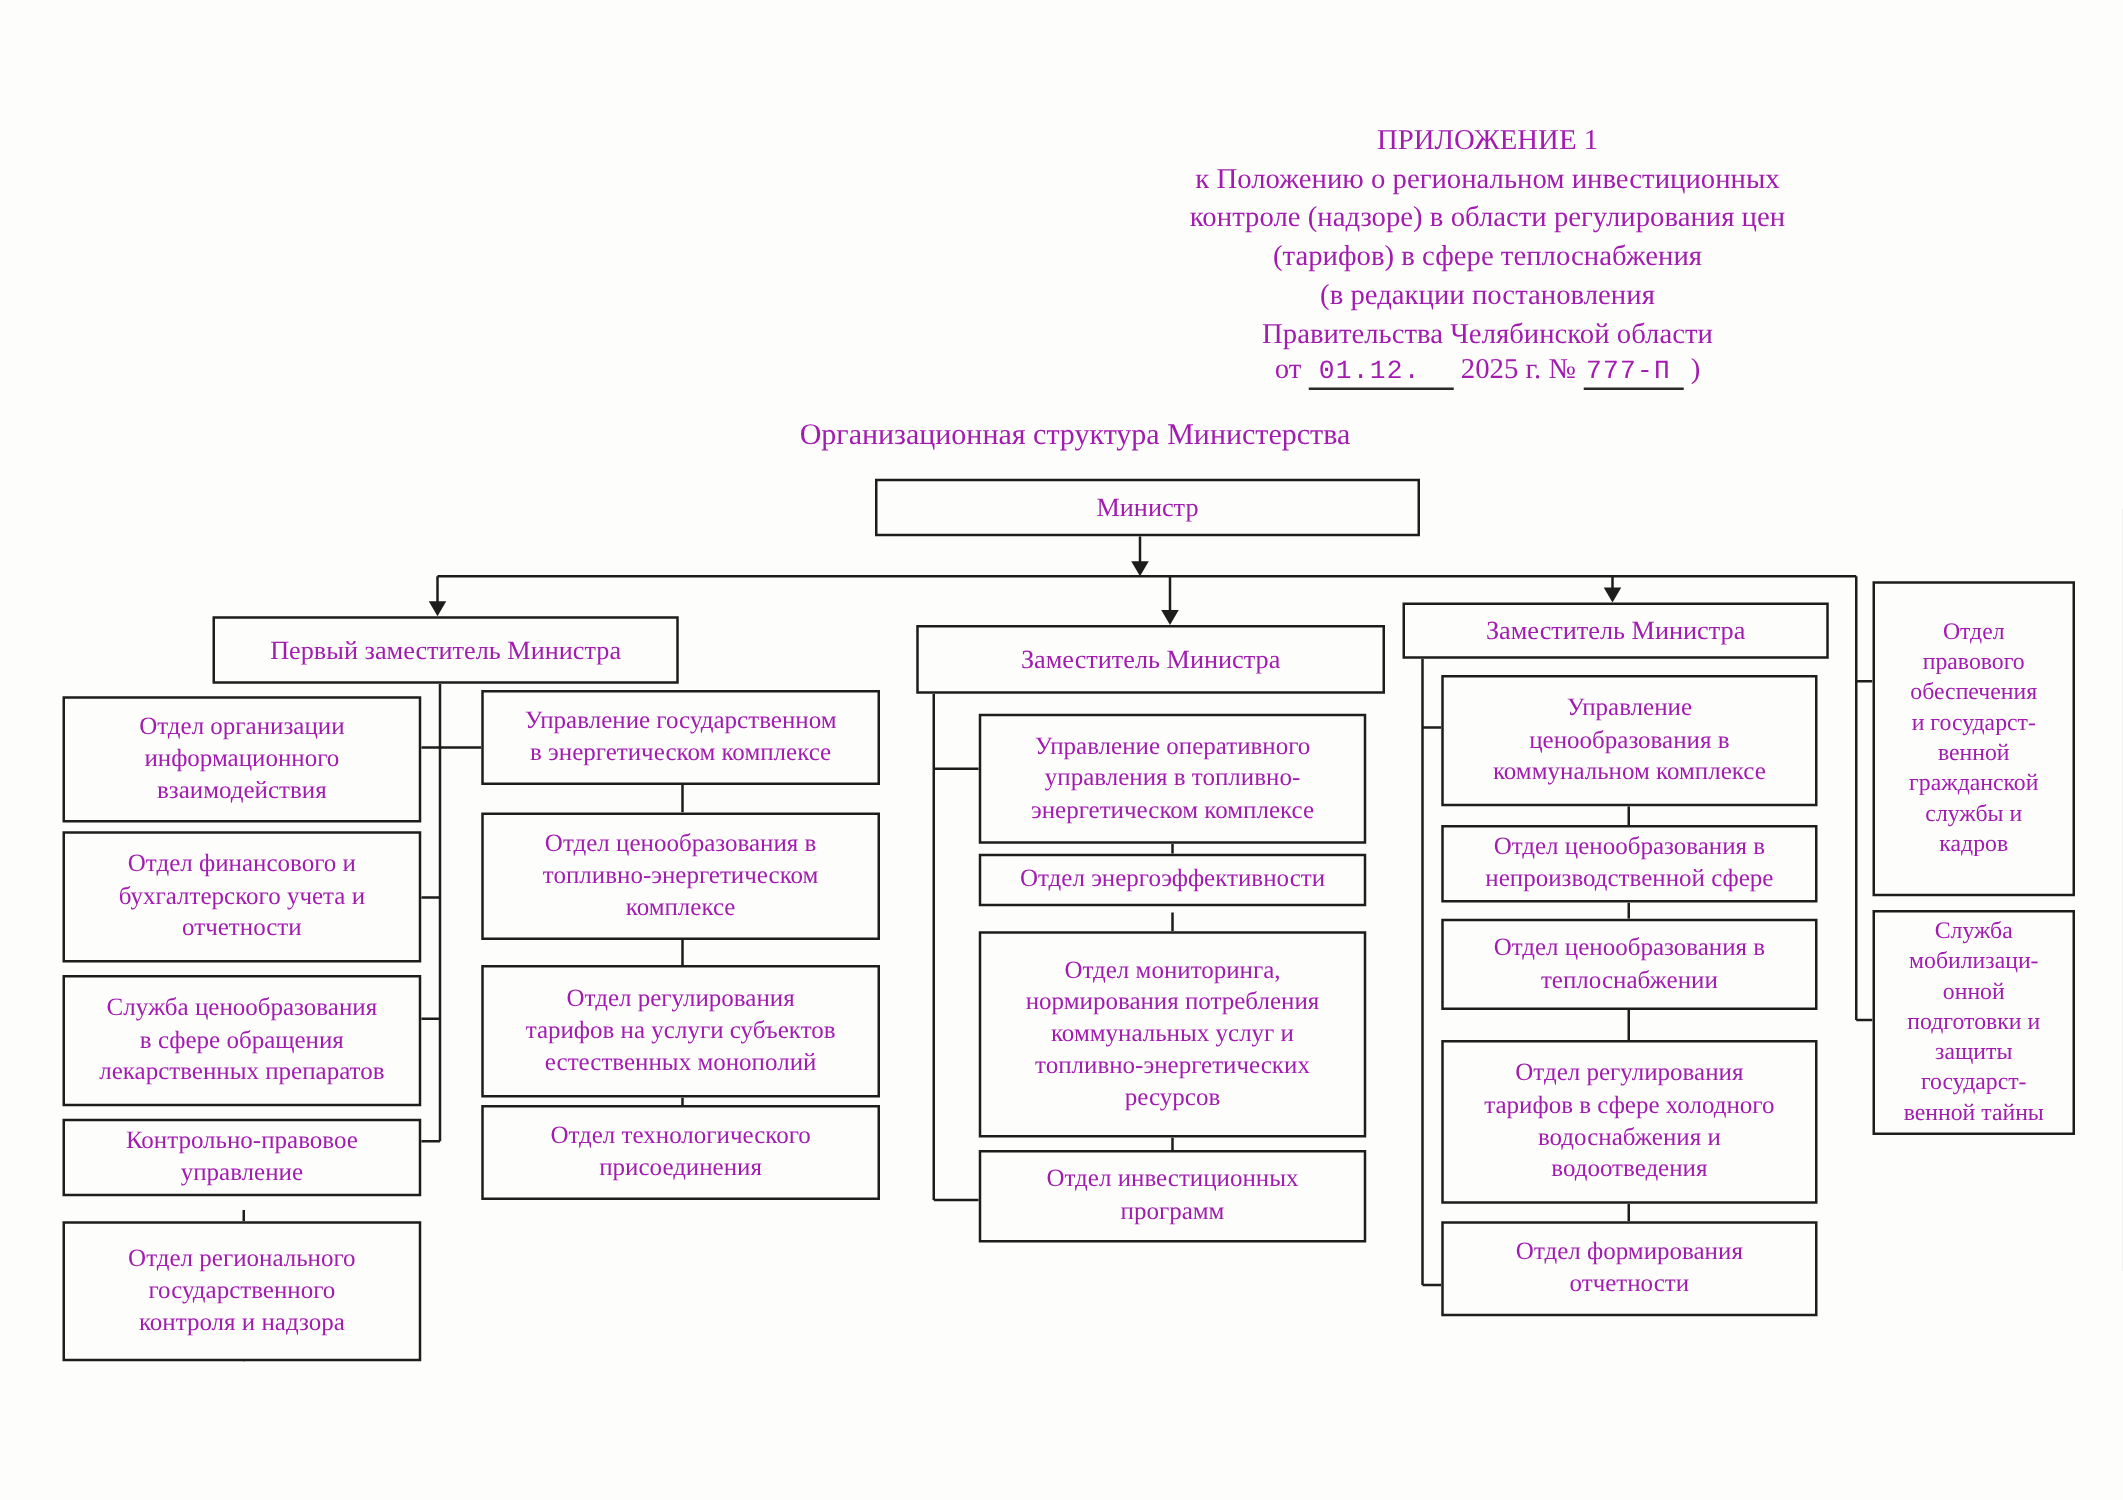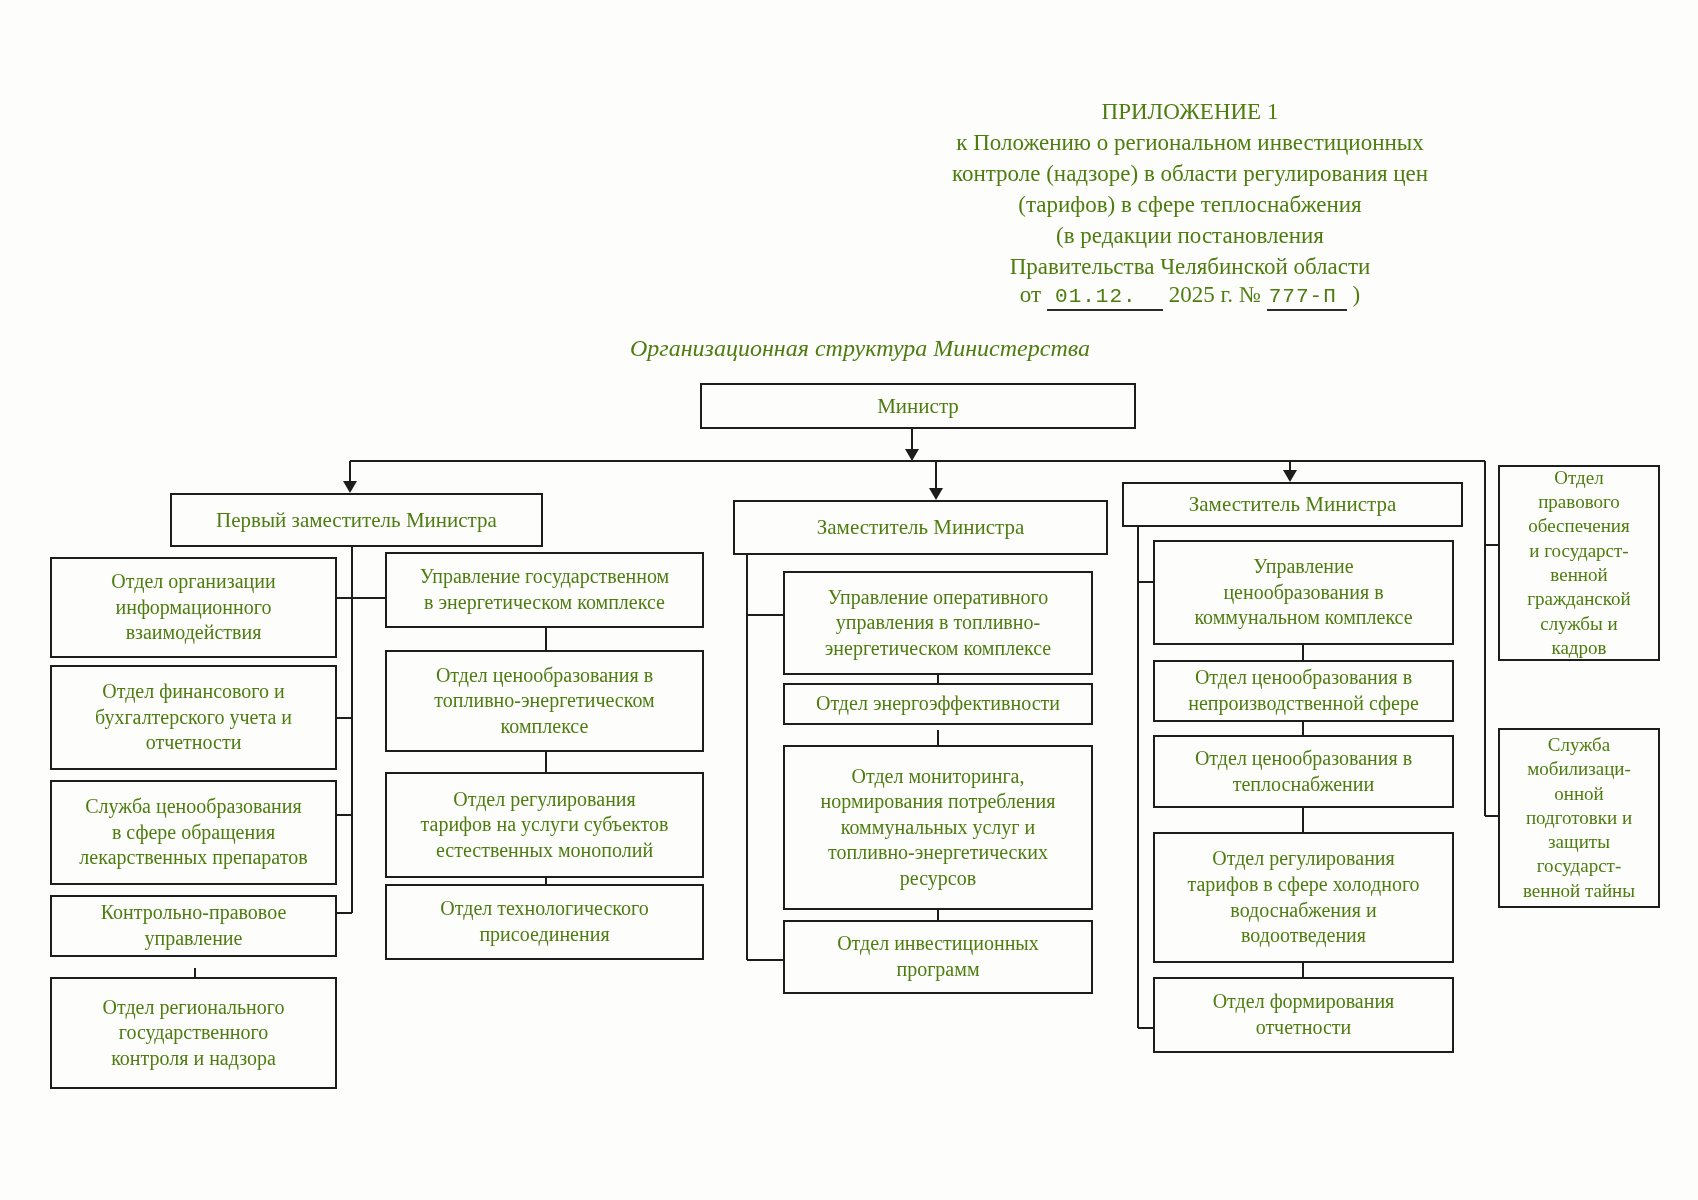--- a/index.html
+++ b/index.html
@@ -1,21 +1,21 @@
 <!DOCTYPE html>
 <html><head>
 <meta charset="utf-8">
 <style>
   html,body{margin:0;padding:0;background:#e8e8e8;}
   #page{
     position:relative;
     width:1698px;height:1200px;
     background:#fdfdfc;
     font-family:"Liberation Serif", serif;
-    color:#4d7c0f;
+    color:#a21caf;
     overflow:hidden;
   }
   .hdr{
     position:absolute;left:880px;width:620px;
     text-align:center;
     font-size:23px;line-height:31px;
     white-space:nowrap;
   }
   .dateline{
     position:absolute;left:880px;width:620px;top:282px;
@@ -24,21 +24,21 @@
   .fill{
     font-family:"Liberation Mono", monospace;
     font-size:21px;letter-spacing:1px;
     border-bottom:2px solid #2a2a2a;
     display:inline-block;
   }
   .fill.date{padding:0 26px 1px 8px;margin:0 6px;}
   .fill.num{padding:0 10px 1px 2px;margin-left:6px;}
   #title{
     position:absolute;left:560px;width:600px;top:335px;
-    text-align:center;font-size:24px;font-style:italic;
+    text-align:center;font-size:24px;
   }
   .box{
     position:absolute;
     box-sizing:border-box;
     border:2px solid #1d1d1d;
     background:#fdfdfc;
     display:flex;align-items:center;justify-content:center;
     text-align:center;
     font-size:20px;line-height:1.28;
     white-space:pre-line;
@@ -166,21 +166,21 @@
 непроизводственной сфере</div>
   <div class="box" style="left:1153px;top:735px;width:301px;height:73px">Отдел ценообразования в
 теплоснабжении</div>
   <div class="box" style="left:1153px;top:832px;width:301px;height:131px">Отдел регулирования
 тарифов в сфере холодного
 водоснабжения и
 водоотведения</div>
   <div class="box" style="left:1153px;top:977px;width:301px;height:76px">Отдел формирования
 отчетности</div>
 
-  <div class="box" style="left:1498px;top:465px;width:162px;height:196px;font-size:19px">Отдел
+  <div class="box" style="left:1498px;top:465px;width:162px;height:252px;font-size:19px">Отдел
 правового
 обеспечения
 и государст-
 венной
 гражданской
 службы и
 кадров</div>
   <div class="box" style="left:1498px;top:728px;width:162px;height:180px;font-size:19px">Служба
 мобилизаци-
 онной

